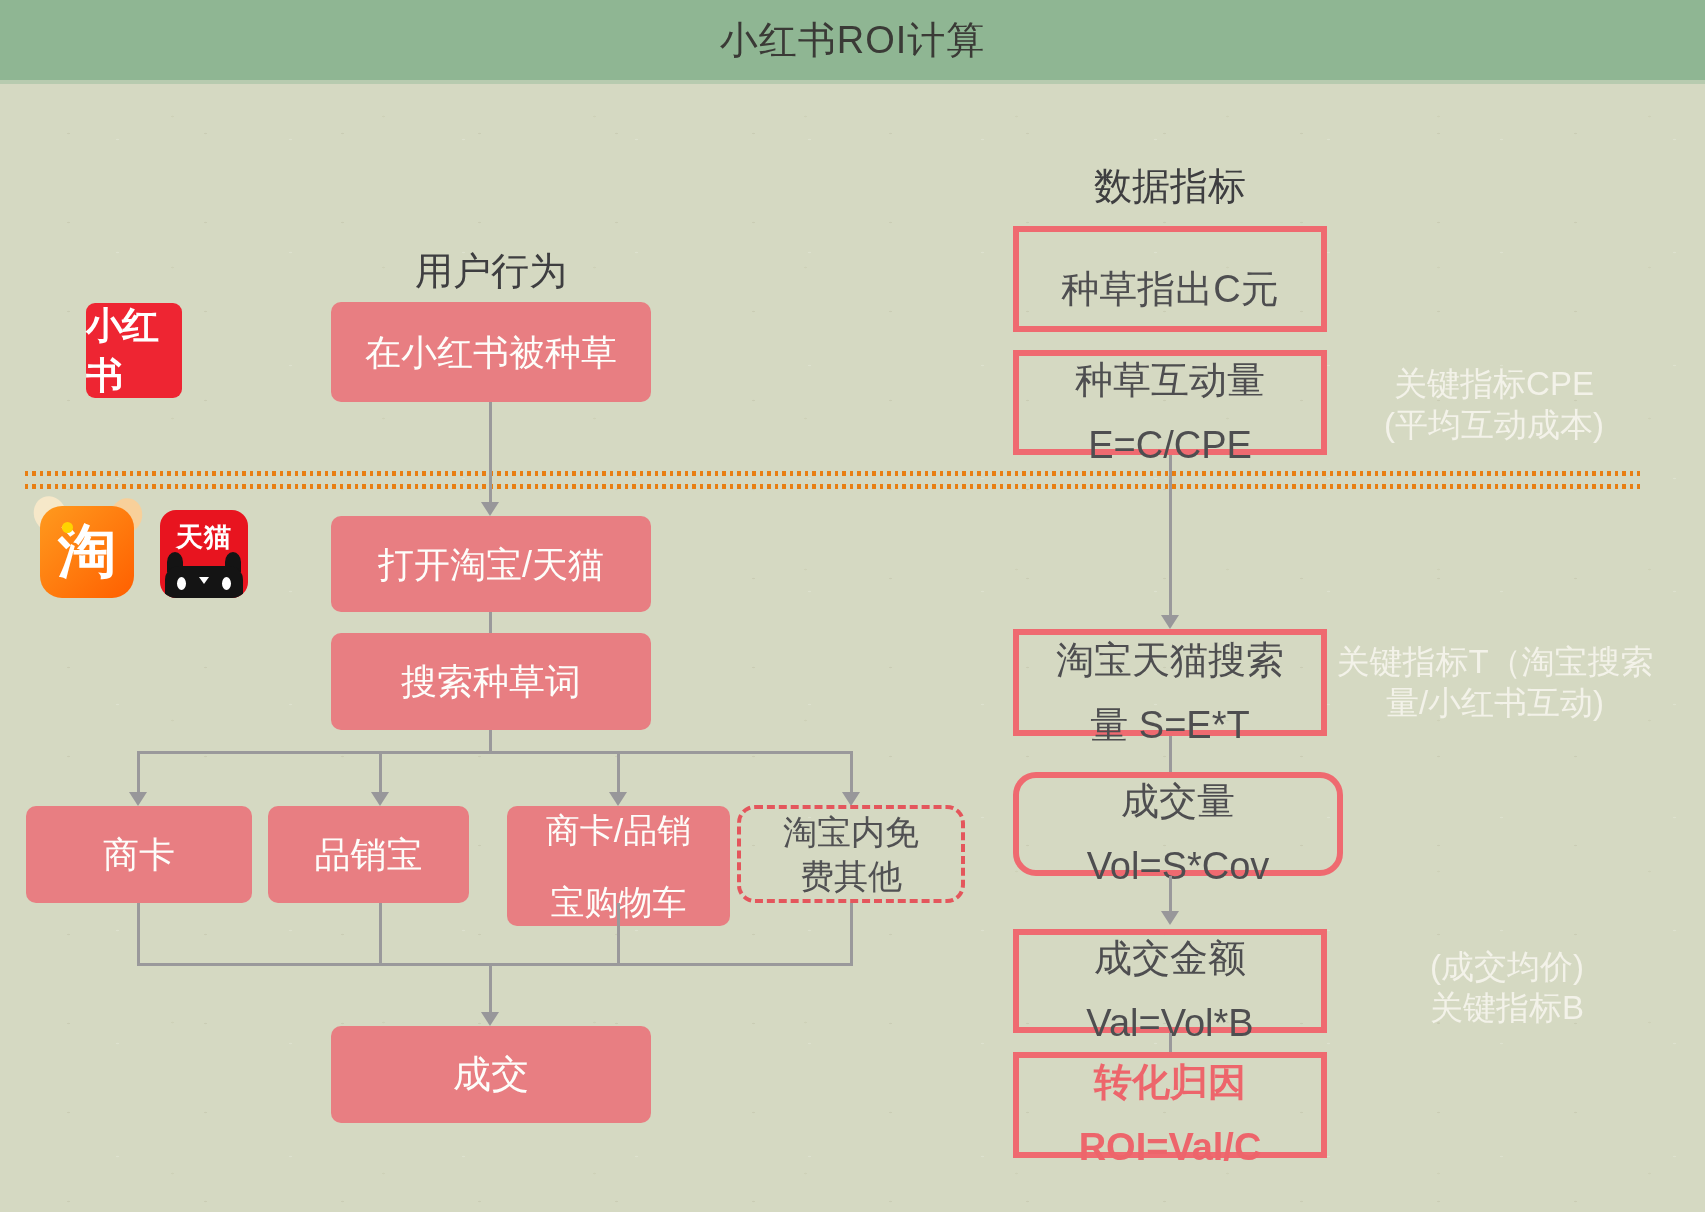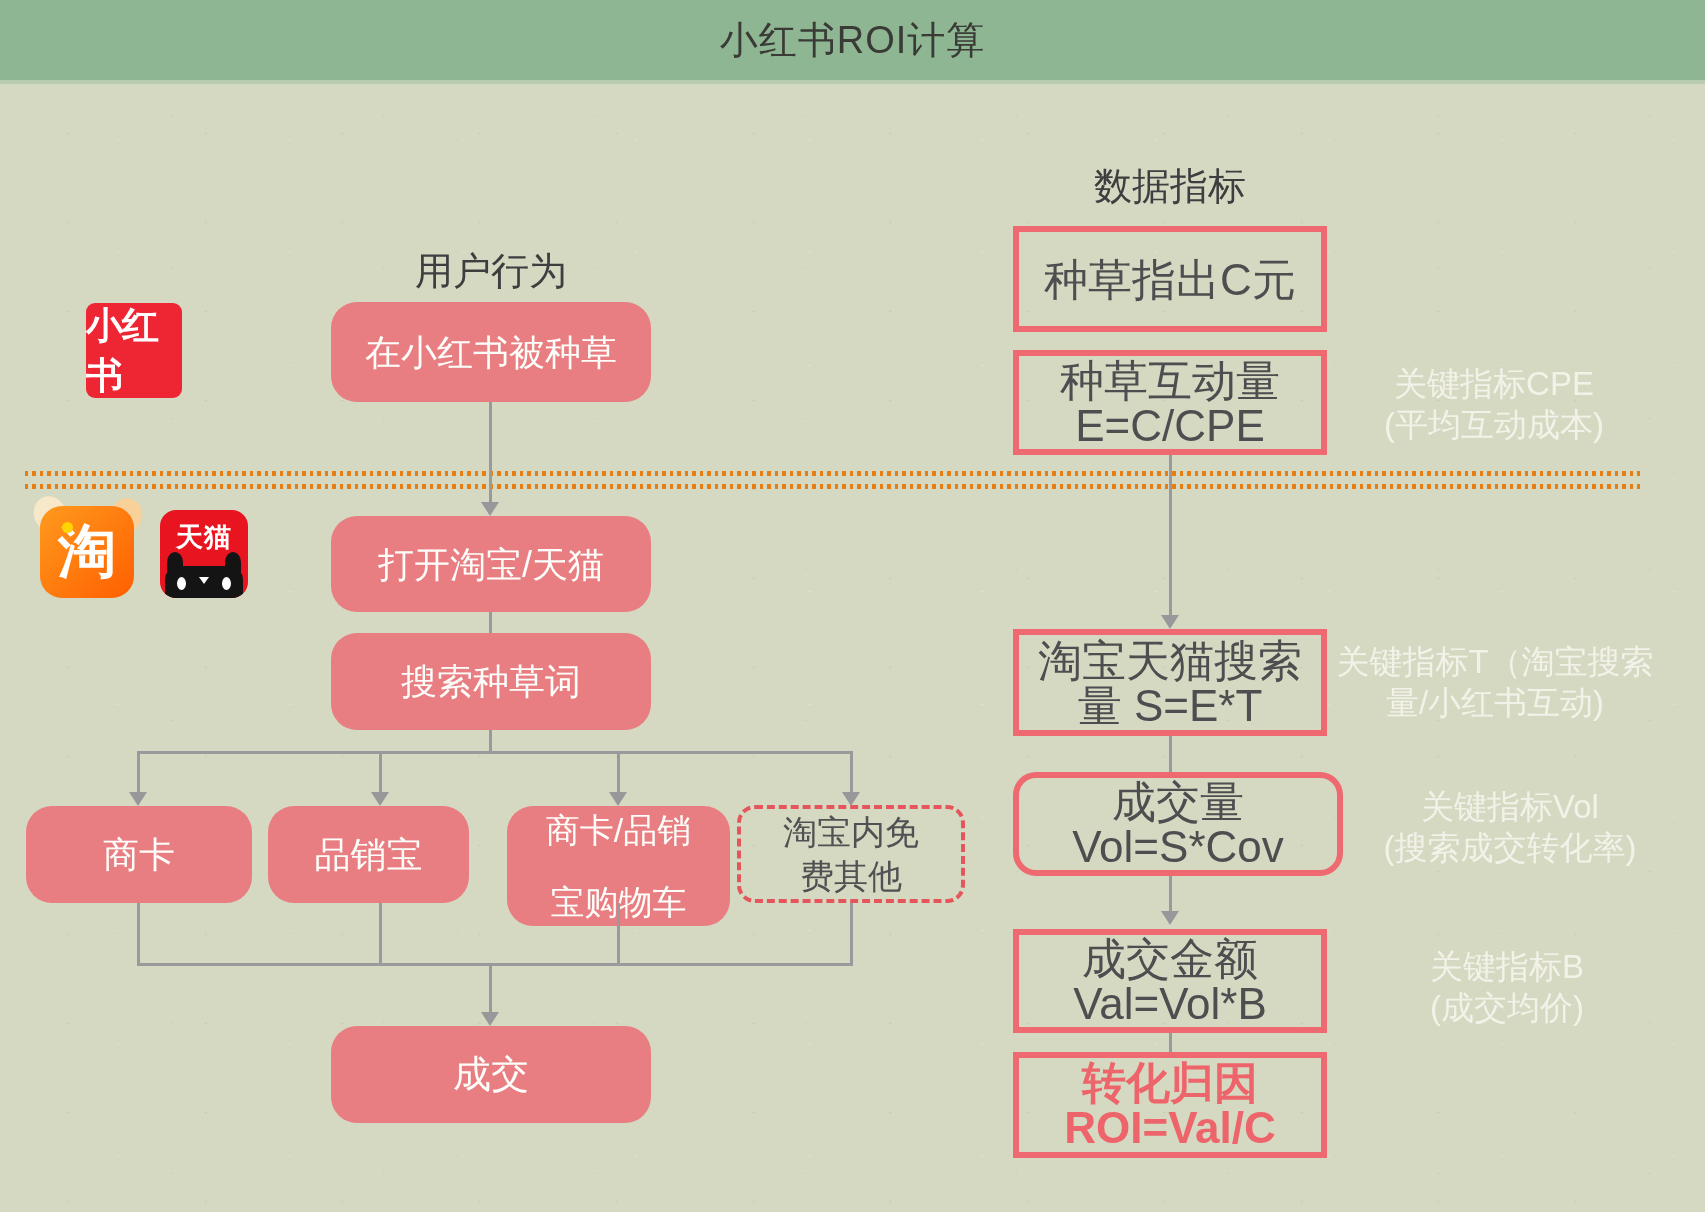--- a/index.html
+++ b/index.html
@@ -16,32 +16,32 @@
   }
   .topbar{
     position:absolute;left:0;top:0;width:1705px;height:80px;
     background:#8fb693;border-bottom:4px solid #b7cbaf;
     display:flex;align-items:center;justify-content:center;
   }
   .title{font-size:38px;color:#3a3a36;letter-spacing:1px;}
   .colhead{position:absolute;font-size:38px;color:#3e3e40;text-align:center;}
   
   .box-fill{
-    position:absolute;background:#e87e82;border-radius:26px;
+    position:absolute;background:#e87e82;border-radius:10px;
     display:flex;flex-direction:column;align-items:center;justify-content:center;
     color:#fdfdfa;text-align:center;
   }
   .box-fill .l1,.box-fill .l2{line-height:45px;}
   
   .box-outline{
     position:absolute;border:6px solid #ef6a70;background:transparent;
     display:flex;flex-direction:column;align-items:center;justify-content:center;
     color:#4e4e50;text-align:center;box-sizing:border-box;
   }
-  .box-outline .l1,.box-outline .l2{font-size:44px;line-height:45px;}
+  .box-outline .l1,.box-outline .l2{font-size:38px;line-height:45px;margin-top:20px;}
   .box-outline.roi{color:#ed656b;font-weight:bold;}
   
   .box-dashed{
     position:absolute;border:4px dashed #e4565c;border-radius:18px;background:transparent;
     display:flex;flex-direction:column;align-items:center;justify-content:center;
     color:#515153;text-align:center;box-sizing:border-box;
   }
   .box-dashed .l1,.box-dashed .l2{font-size:34px;line-height:44px;}
   
   .vl{position:absolute;width:3px;background:#9a999b;}
@@ -211,22 +211,18 @@
   </div>
 
   <div class="note" style="left:1343px;top:363px;width:302px;">
     <div>关键指标CPE</div>
     <div>(平均互动成本)</div>
   </div>
   <div class="note" style="left:1314px;top:641px;width:362px;">
     <div>关键指标T（淘宝搜索</div>
     <div>量/小红书互动)</div>
   </div>
-  <div class="note" style="left:1359px;top:786px;width:302px;">
-    <div>关键指标Vol</div>
-    <div>(搜索成交转化率)</div>
-  </div>
   <div class="note" style="left:1356px;top:946px;width:302px;">
+    <div>(成交均价)</div>
     <div>关键指标B</div>
-    <div>(成交均价)</div>
   </div>
 
 </div>
 
 </body></html>

